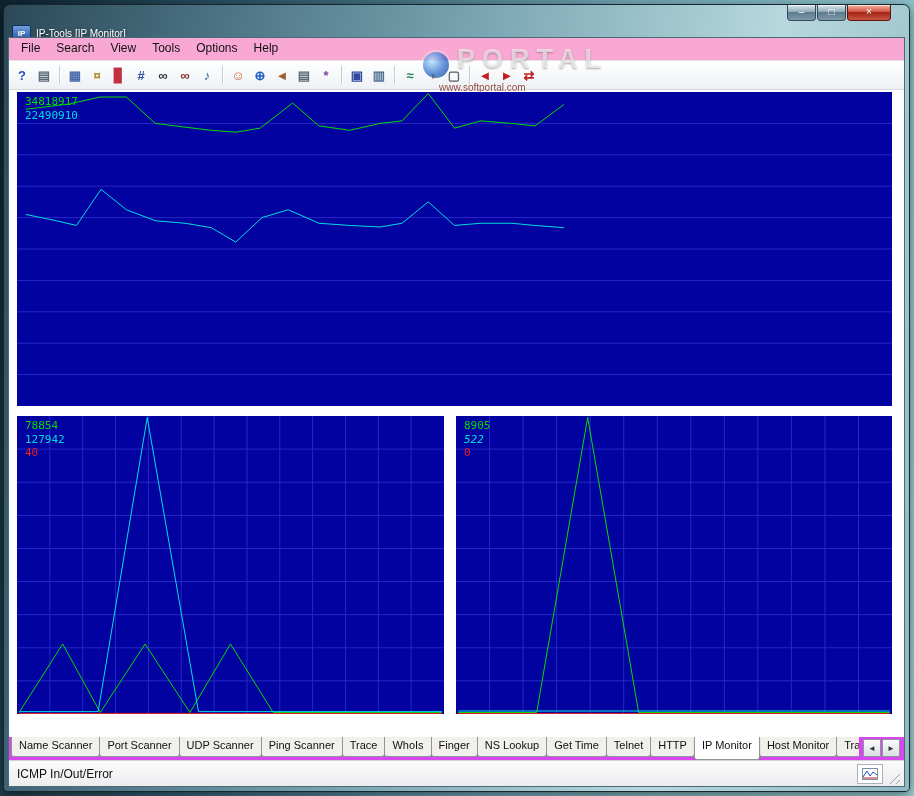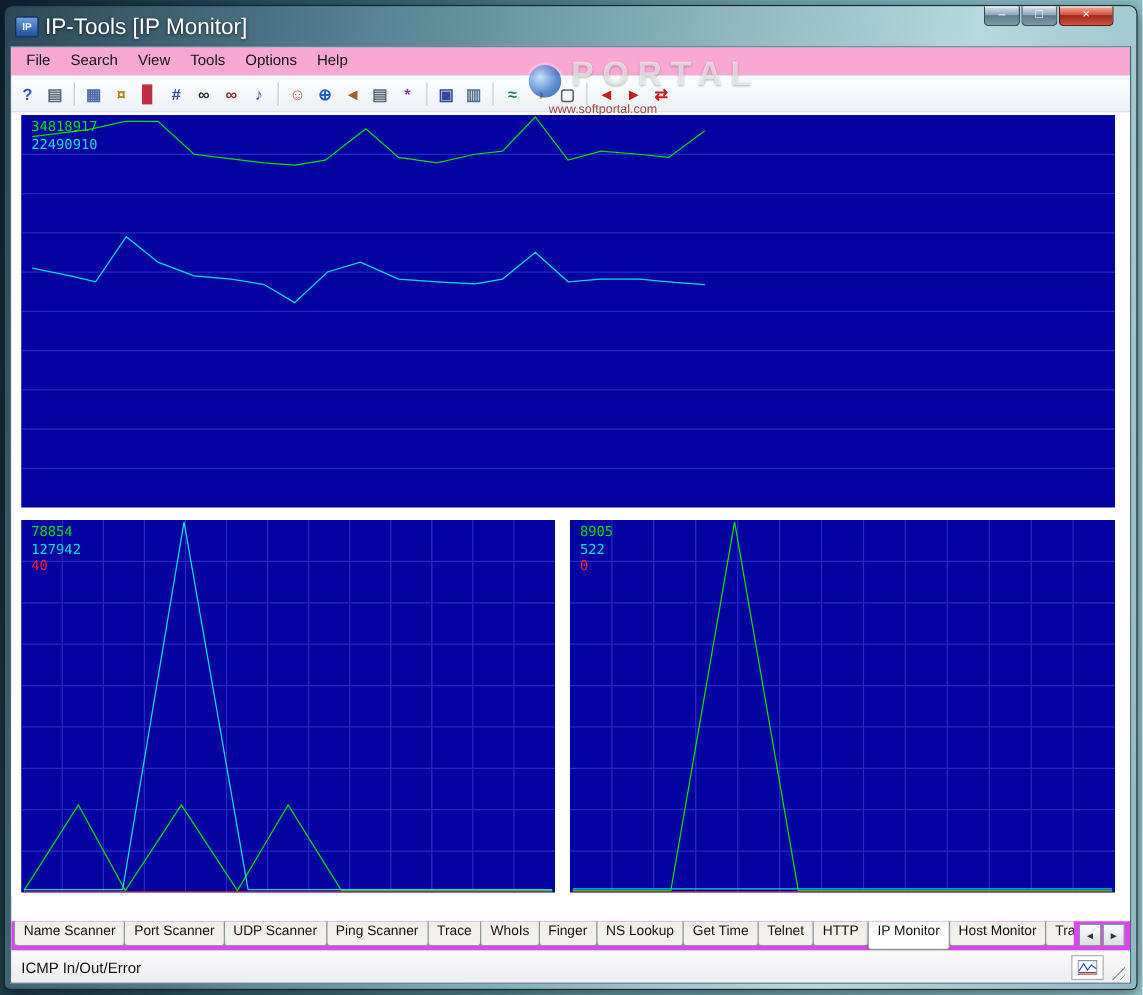--- a/index.html
+++ b/index.html
@@ -9,27 +9,27 @@
     font-family:"Liberation Sans", sans-serif;
   }
   .window{
     position:absolute;left:4px;top:5px;width:905px;height:786px;box-sizing:border-box;
     padding:0 4px 4px 4px;border-radius:6px 6px 4px 4px;
     background:linear-gradient(100deg,#2c4857 0%,#4d7586 22%,#7fa9b6 48%,#b7d8dd 75%,#8fb8c2 100%);
     box-shadow:0 0 0 1px #15262e,0 3px 12px rgba(0,0,0,.55);
   }
   
   .titlebar{height:32px;position:relative;}
-  .title-left{position:absolute;left:4px;top:6px;display:flex;align-items:center;gap:5px;}
+  .title-left{position:absolute;left:4px;top:20px;display:flex;align-items:center;gap:5px;}
   .app-icon{
     width:17px;height:15px;border-radius:2px;display:flex;align-items:center;justify-content:center;
     background:linear-gradient(#6f9fdc,#1e4e9c);border:1px solid #10306a;
     color:#fff;font-size:8px;font-weight:bold;
   }
-  .title-text{color:#fff;font-size:18px;text-shadow:0 1px 3px rgba(0,0,0,.7);}
+  .title-text{color:#fff;font-size:10px;text-shadow:0 1px 3px rgba(0,0,0,.7);}
   .win-buttons{position:absolute;right:14px;top:0;display:flex;gap:1px;}
   .win-btn{
     width:27px;height:15px;border-radius:0 0 4px 4px;text-align:center;line-height:13px;
     color:#fff;font-size:10px;border:1px solid #334e5c;border-top:none;cursor:default;
     background:linear-gradient(#d7e6ee,#91aab9 45%,#5d7b8d 50%,#7f99a9);
     box-shadow:inset 0 1px 0 rgba(255,255,255,.65);
   }
   .win-btn.close{
     width:42px;border-color:#5e170d;
     background:linear-gradient(#f4b4a4,#d25343 45%,#a2281a 50%,#ca5342);
@@ -243,21 +243,21 @@
               <line x1="0" y1="555.5555555555555" x2="1000" y2="555.5555555555555" stroke="#2828c8" stroke-width="1" vector-effect="non-scaling-stroke"></line>
               <line x1="0" y1="666.6666666666666" x2="1000" y2="666.6666666666666" stroke="#2828c8" stroke-width="1" vector-effect="non-scaling-stroke"></line>
               <line x1="0" y1="777.7777777777778" x2="1000" y2="777.7777777777778" stroke="#2828c8" stroke-width="1" vector-effect="non-scaling-stroke"></line>
               <line x1="0" y1="888.8888888888889" x2="1000" y2="888.8888888888889" stroke="#2828c8" stroke-width="1" vector-effect="non-scaling-stroke"></line>
               <polyline points="5,995 185,995 302,5 419,995 995,995" fill="none" stroke="#00dd00" stroke-width="1" vector-effect="non-scaling-stroke"></polyline>
               <polyline points="5,990 995,990" fill="none" stroke="#00dddd" stroke-width="1" vector-effect="non-scaling-stroke"></polyline>
               <polyline points="5,998 995,998" fill="none" stroke="#ee2020" stroke-width="1" vector-effect="non-scaling-stroke"></polyline>
             </svg>
           <div class="chart-labels">
               <div style="color: rgb(0, 221, 0);">8905</div>
-              <div style="color: rgb(0, 221, 221);">522</div>
+              <div style="color: rgb(0, 221, 221); font-style: italic;">522</div>
               <div style="color: rgb(238, 32, 32);">0</div>
             </div>
         </div>
       </div>
     </div>
 
     <div class="tabstrip">
       <div class="tab-list">
           <span class="tab">Name Scanner</span>
           <span class="tab">Port Scanner</span>

